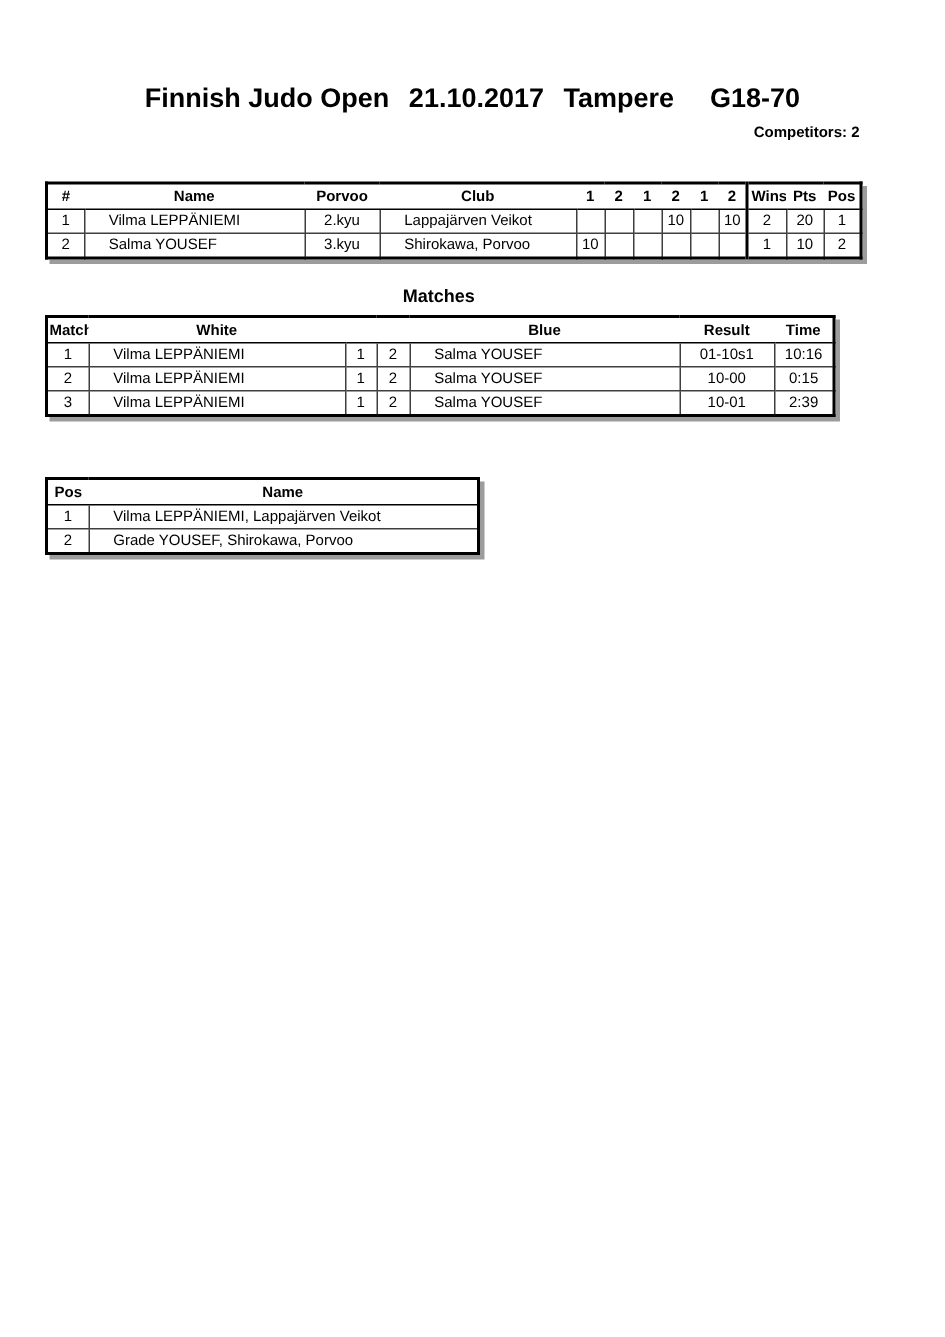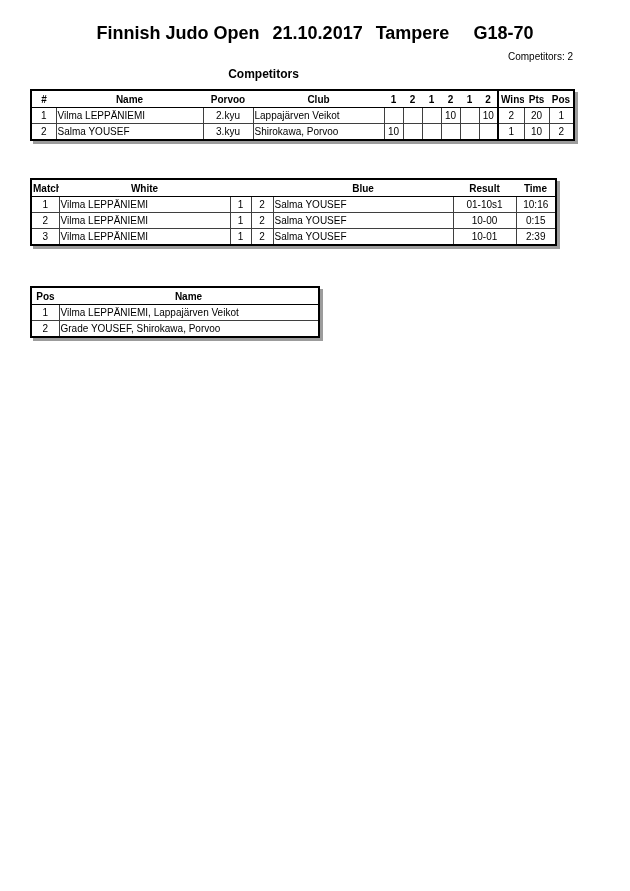--- a/index.html
+++ b/index.html
@@ -1,28 +1,28 @@
 <!DOCTYPE html>
 <html><head>
 <meta charset="utf-8">
 <style>
   html,body { margin:0; padding:0; background:#fff; }
   .page {
     position:relative; width:630px; height:645px; background:#ffffff;
-    font-family:"Liberation Sans", sans-serif; color:#000; overflow:hidden;
+    font-family:"Liberation Sans", sans-serif; color:#000; overflow:hidden;margin-top:32px;
   }
   .title {
     position:absolute; top:23px; left:0; width:630px;
     display:flex; justify-content:center; align-items:baseline; gap:13px;
     font-size:18px; font-weight:bold; white-space:nowrap;
   }
   .title .cat { margin-left:11px;text-align:center; }
   .comp-count {
     position:absolute; top:51px; right:57px;
-    font-size:10px; font-weight:normal;
+    font-size:10px; font-weight:bold;
   }
   .section-heading {
     position:absolute; font-size:12px; font-weight:bold; text-align:center;
   }
   .h-competitors { top:67px; left:30px; width:467px; }
   .h-matches    { top:158px; left:30px; width:525px; }
   .h-results    { top:265px; left:30px; width:288px; }
 
   table {
     position:absolute; border-collapse:collapse; table-layout:fixed;
@@ -36,39 +36,38 @@
   th {
     font-size:10px; font-weight:bold; height:16px; padding:0 2px;
     border:none; border-bottom:1px solid #000; text-align:center;
     white-space:nowrap; overflow:hidden;
   }
   td {
     font-size:10px; height:15px; padding:0 2px;
     border:1px solid #3f3f3f; text-align:center; vertical-align:middle;
     white-space:nowrap; overflow:hidden;
   }
-  .al-l { text-align:left; padding-left:1px; }
+  .al-l { text-align:left; padding-left:16px; }
   .sep-left { border-left:2px solid #000 !important; }
   th.match-h { text-align:right; padding-left:1px; }
 </style>
 </head>
 <body>
 
 <div class="page">
 
   <div class="title">
     <span>Finnish Judo Open</span>
     <span>21.10.2017</span>
     <span>Tampere</span>
     <span class="cat">G18-70</span>
   </div>
 
   <div class="comp-count">Competitors: 2</div>
 
-  <div class="section-heading h-competitors">Competitors</div>
 
   <table class="t-competitors">
     <colgroup>
       <col style="width:25px">
         <col style="width:147px">
         <col style="width:50px">
         <col style="width:131px">
       <col style="width:19px">
         <col style="width:19px">
         <col style="width:19px">
@@ -121,20 +120,21 @@
       <td></td>
       <td></td>
       <td></td>
       <td class="sep-left">1</td>
       <td>10</td>
       <td>2</td>
     </tr>
   </tbody>
     </table>
 
+  <div class="section-heading h-matches">Matches</div>
 
   <table class="t-matches">
     <colgroup>
       <col style="width:28px">
         <col style="width:171px">
         <col style="width:21px">
         <col style="width:22px">
       <col style="width:180px">
         <col style="width:63px">
         <col style="width:40px">

